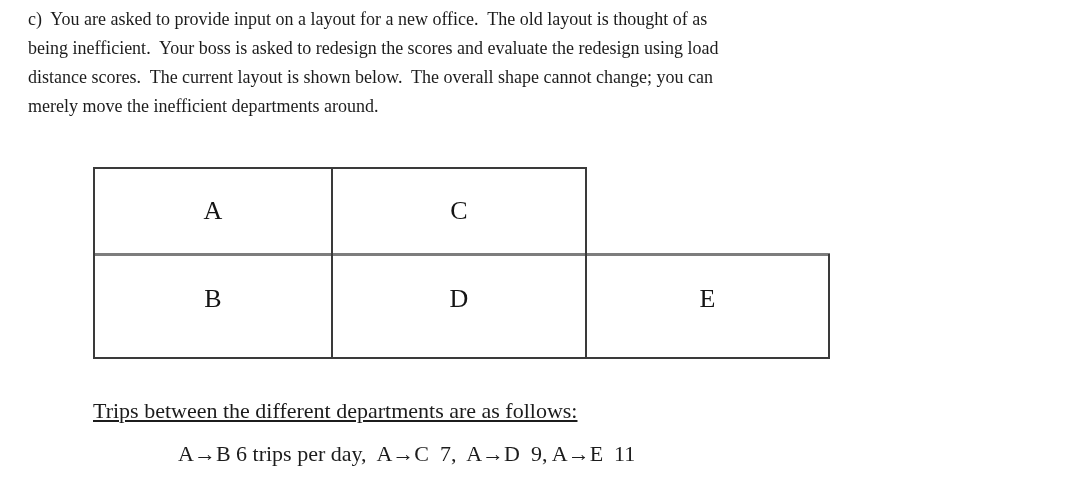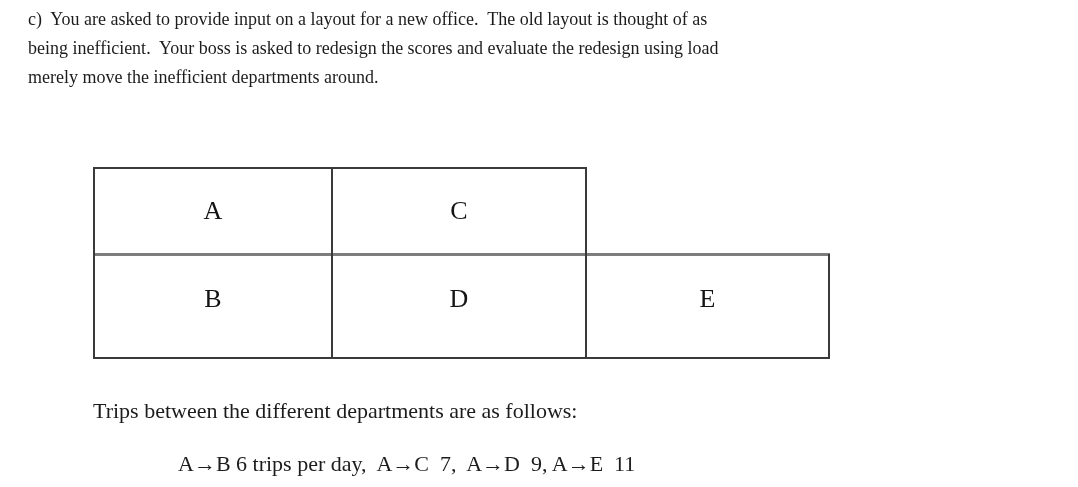--- a/index.html
+++ b/index.html
@@ -68,37 +68,38 @@
   .cell-b span, .cell-d span, .cell-e span { transform: translateY(-8px); display: inline-block; }
 
   
   .trips-intro {
     position: absolute;
     left: 93px;
     top: 396px;
     font-size: 22px;
     line-height: 29px;
     white-space: pre;
+    text-decoration: underline;
   }
   .trips-detail {
     position: absolute;
     left: 178px;
     top: 439px;
     font-size: 22px;
     line-height: 29px;
     white-space: pre;
-    margin-top: 10px;
   }
 </style>
 </head>
 <body>
 
 <div class="problem-text">
   <div class="line">c)  You are asked to provide input on a layout for a new office.  The old layout is thought of as</div>
   <div class="line">being inefficient.  Your boss is asked to redesign the scores and evaluate the redesign using load</div>
+  <div class="line">distance scores.  The current layout is shown below.  The overall shape cannot change; you can</div>
   <div class="line">merely move the inefficient departments around.</div>
 </div>
 
 <div class="floor-plan">
 
   <div class="fp-line l-top"></div>
   <div class="fp-line divider l-mid"></div>
   <div class="fp-line l-bottom"></div>
   <div class="fp-line l-v-left"></div>
   <div class="fp-line l-v-mid1"></div>

